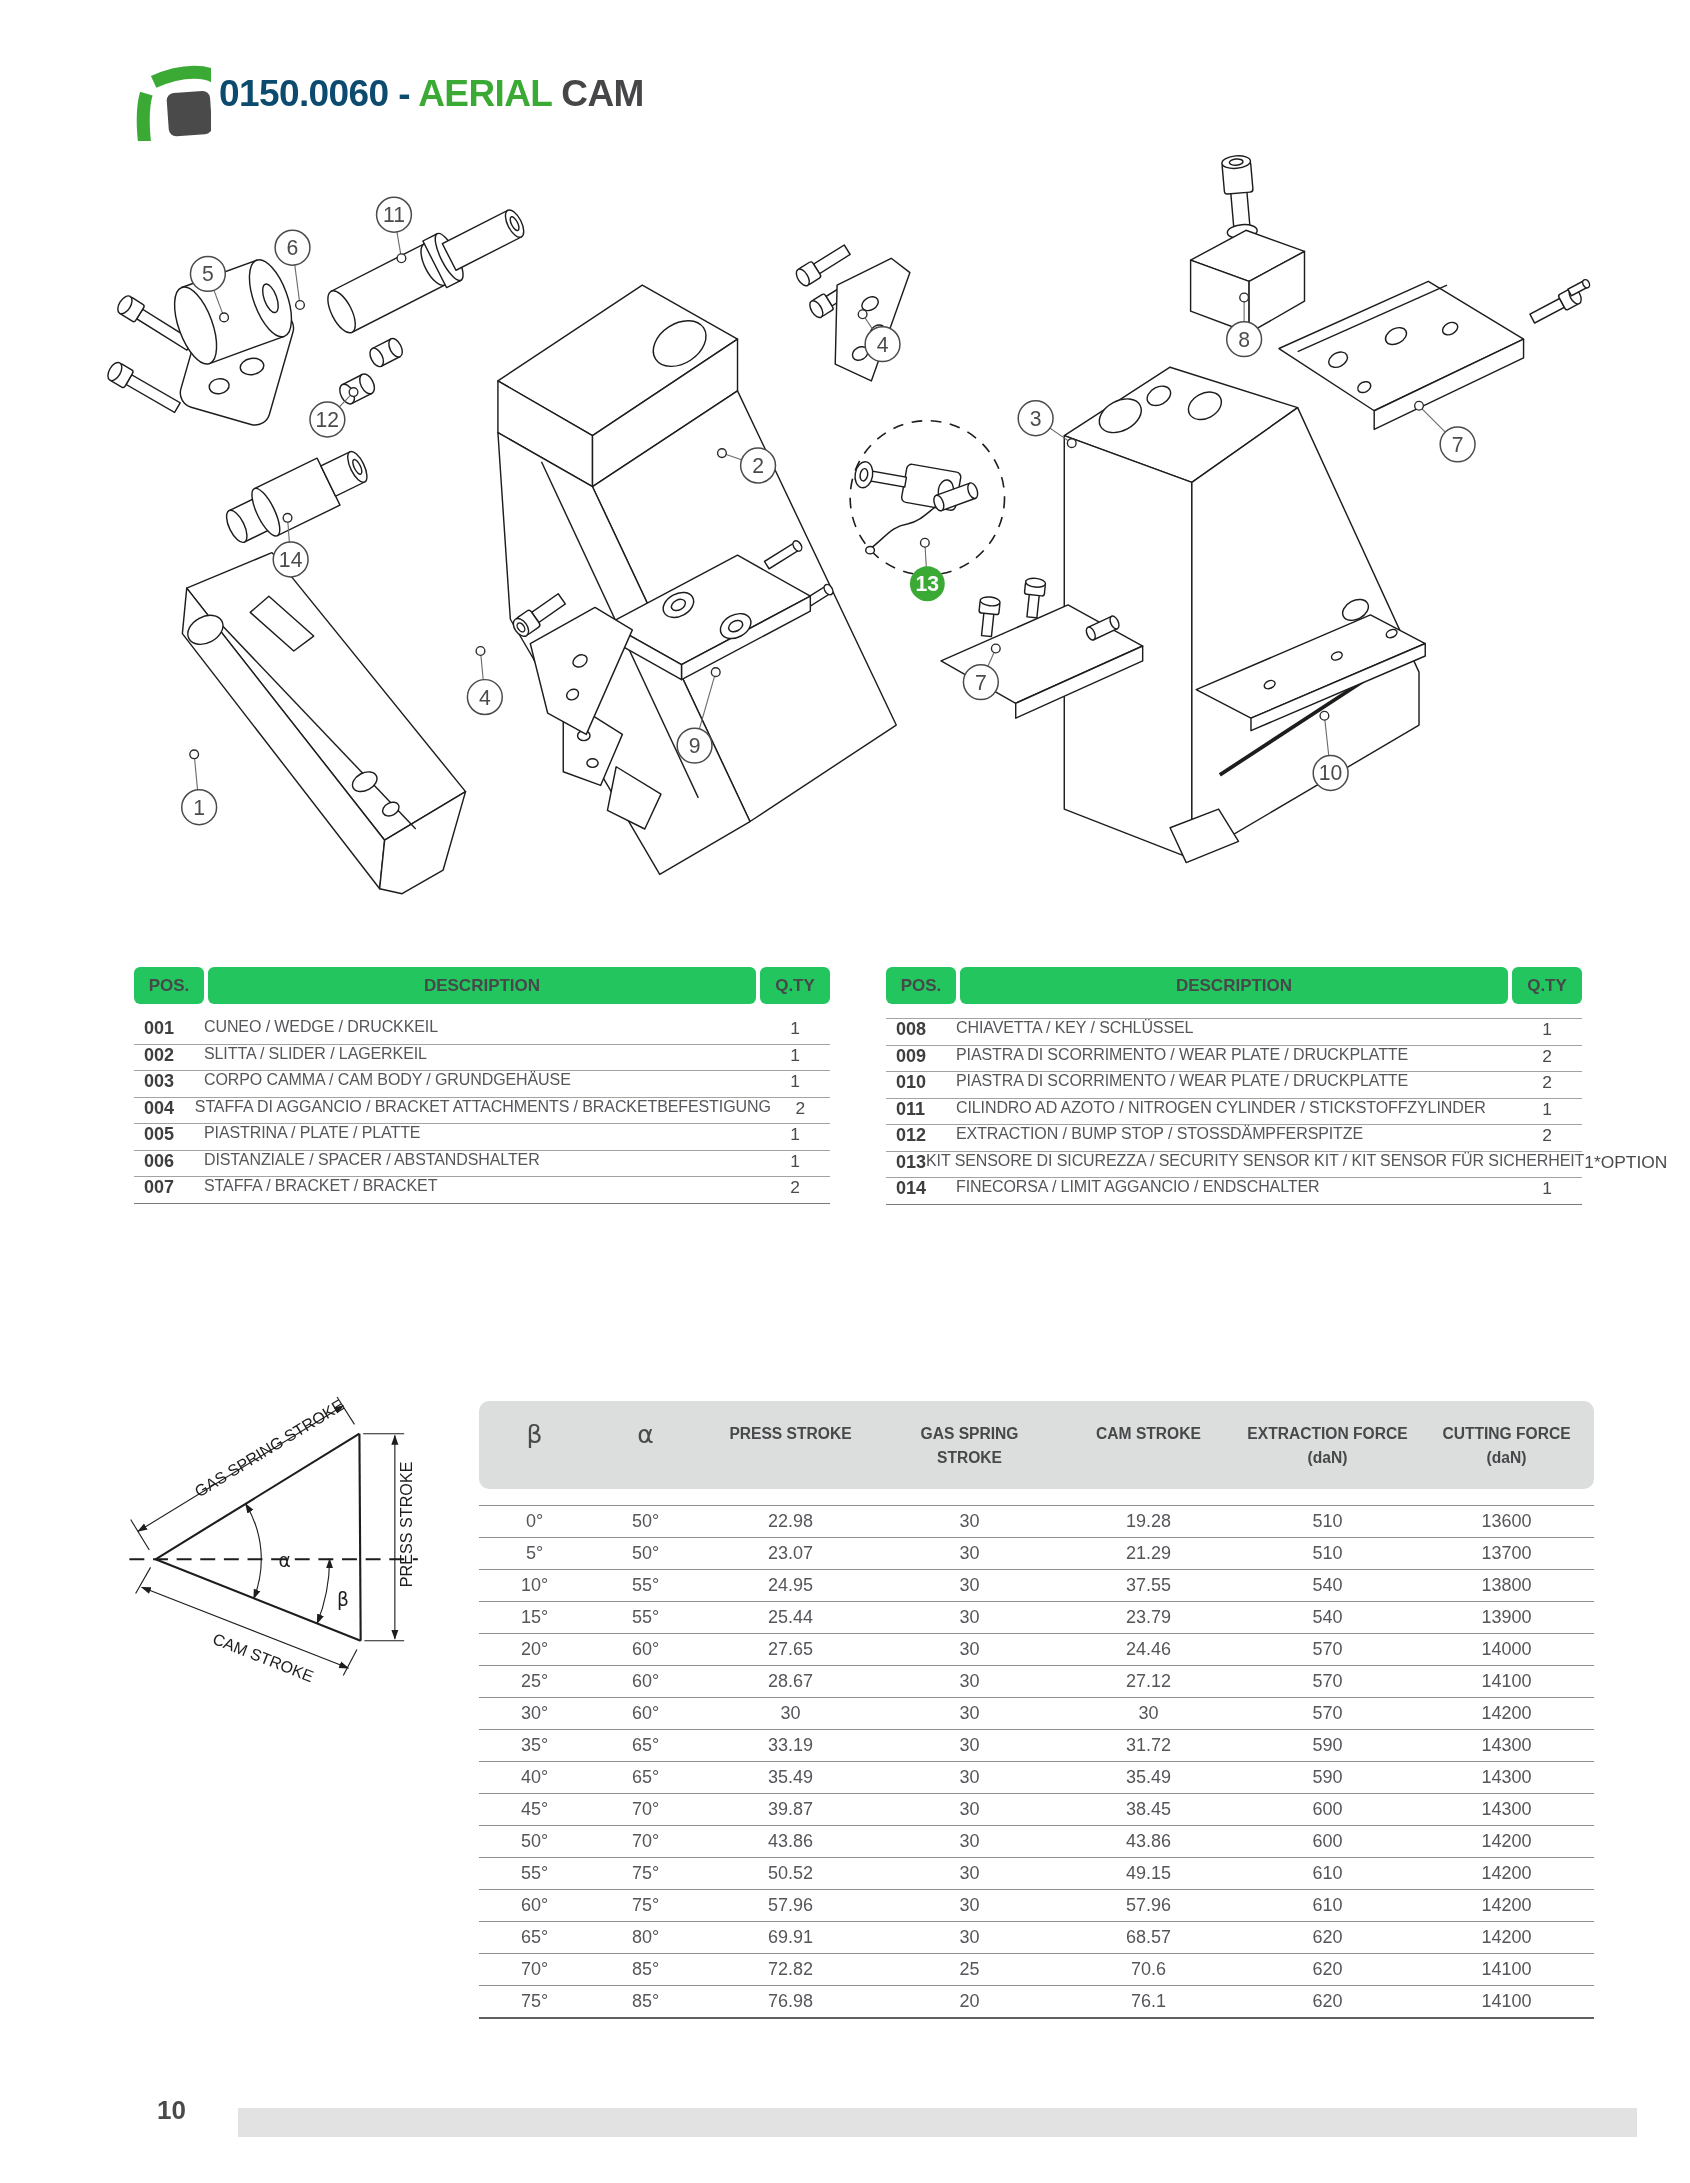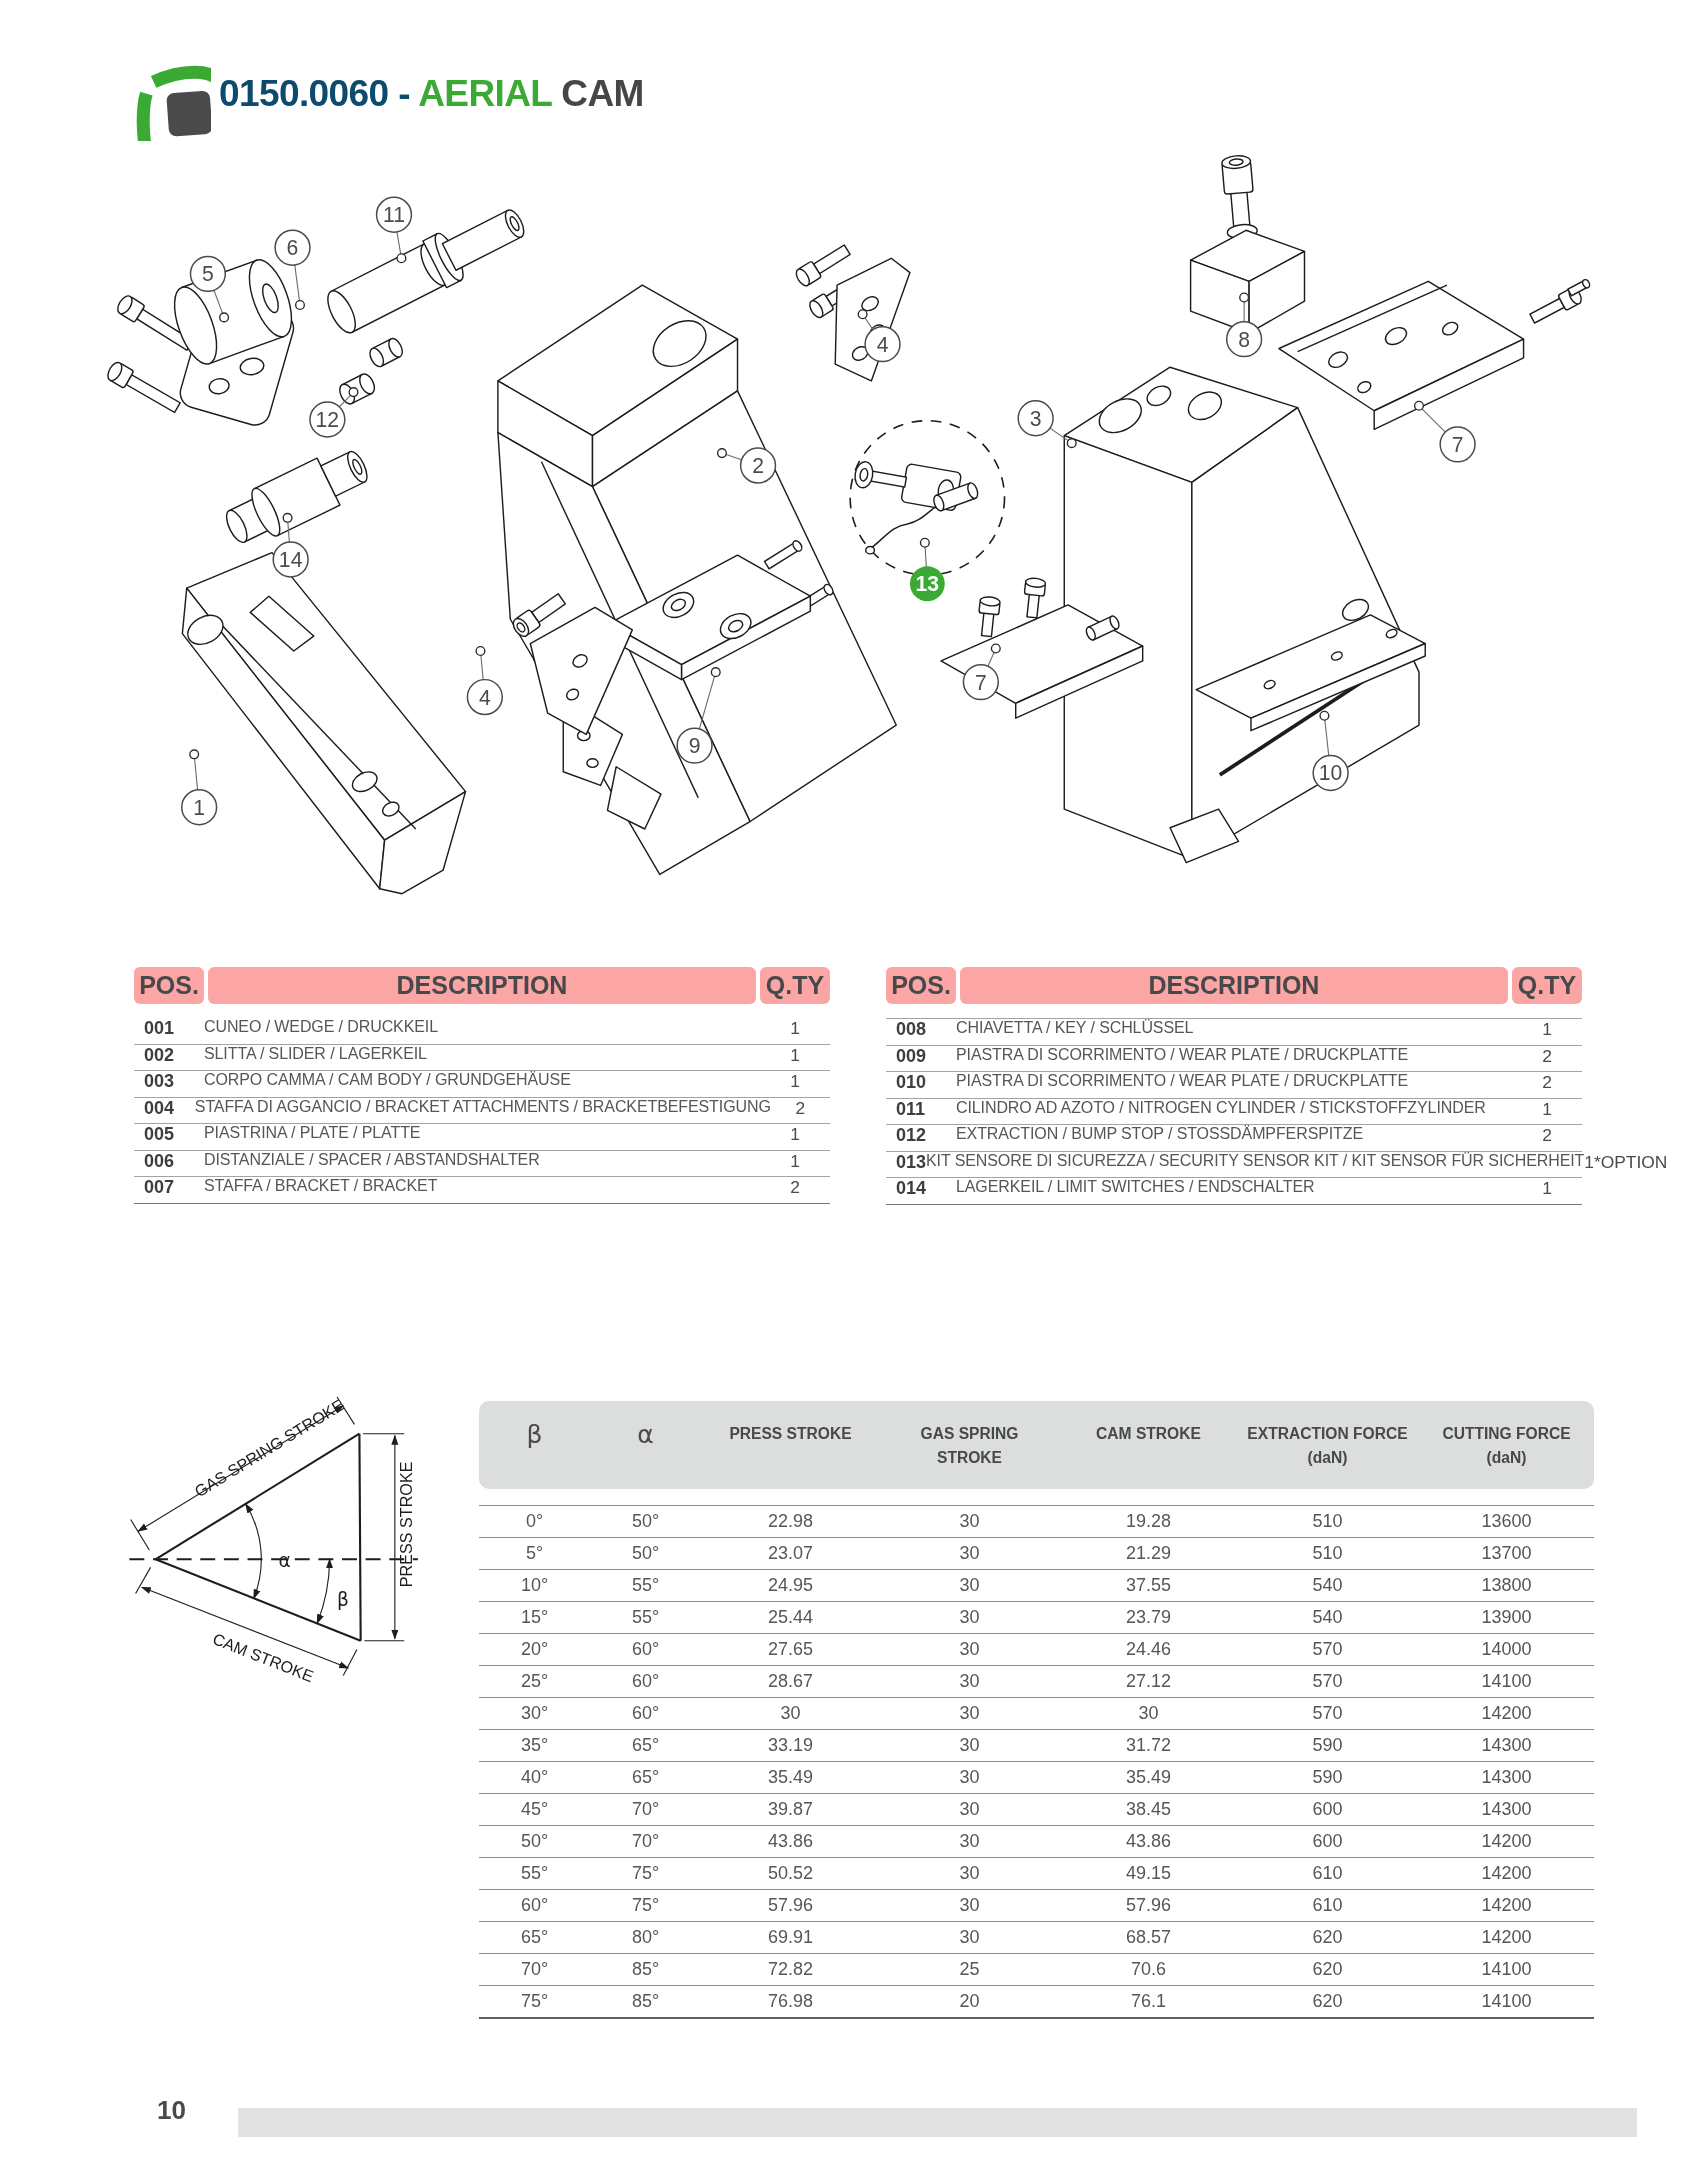--- a/index.html
+++ b/index.html
@@ -21,22 +21,22 @@
   .pline { fill:none; stroke:#1d1d1b; stroke-width:2.3px; stroke-linejoin:round; }
   .pthick { fill:none; stroke:#1d1d1b; stroke-width:6px; }
   .hole { fill:#ffffff; stroke:#1d1d1b; stroke-width:2.3px; }
   .dashedc { fill:none; stroke:#1d1d1b; stroke-width:2.6px; stroke-dasharray:17 14; }
 
   
   .ptable { position:absolute; width:696px; }
   .ptable.left { left:134px; top:967px; }
   .ptable.right { left:886px; top:967px; }
   .phead { display:flex; gap:4.4px; height:37px; }
-  .phead > div { background:#fca5a5; border-radius:6.2px; display:flex; align-items:center; justify-content:center;
-                 font-weight:bold; font-size:25px; color:#47484a; }
+  .phead > div { background:#22c55e; border-radius:6.2px; display:flex; align-items:center; justify-content:center;
+                 font-weight:bold; font-size:17px; color:#47484a; }
   .ph-pos { width:70px; }
   .ph-desc { flex:1; }
   .ph-qty { width:70px; }
   .prows { margin-top:14.3px; }
   .prows.topline { border-top:1.2px solid #a3a3a2; }
   .prow { display:flex; align-items:flex-start; height:25.5px; border-bottom:1.2px solid #a3a3a2; }
   .prow:last-child { border-bottom:1.9px solid #787877; }
   .c-pos { width:70px; box-sizing:border-box; padding-left:10px; font-weight:bold; font-size:18px; color:#3e3e40; }
   .c-desc { flex:1; font-size:16px; letter-spacing:-0.1px; color:#55565a; white-space:nowrap; }
   .c-qty { width:70px; text-align:center; font-size:17.4px; color:#4a4a4c; white-space:nowrap; }
@@ -501,21 +501,21 @@
         </div>
 
         <div class="prow">
           <div class="c-pos">013</div>
           <div class="c-desc">KIT SENSORE DI SICUREZZA / SECURITY SENSOR KIT / KIT SENSOR FÜR SICHERHEIT</div>
           <div class="c-qty">1*OPTION</div>
         </div>
 
         <div class="prow">
           <div class="c-pos">014</div>
-          <div class="c-desc">LAGERKEIL / LIMIT SWITCHES / ENDSCHALTER</div>
+          <div class="c-desc">FINECORSA / LIMIT AGGANCIO / ENDSCHALTER</div>
           <div class="c-qty">1</div>
         </div>
       </div>
   </div>
 
   <svg class="sketch" width="373" height="311" viewBox="0 0 600 500">
     <defs>
       <marker id="arr" viewBox="0 0 10 10" refX="9" refY="5" markerWidth="9" markerHeight="9" orient="auto-start-reverse">
         <path d="M0,1.5 L10,5 L0,8.5 z" fill="#1d1d1b"></path>
       </marker>

